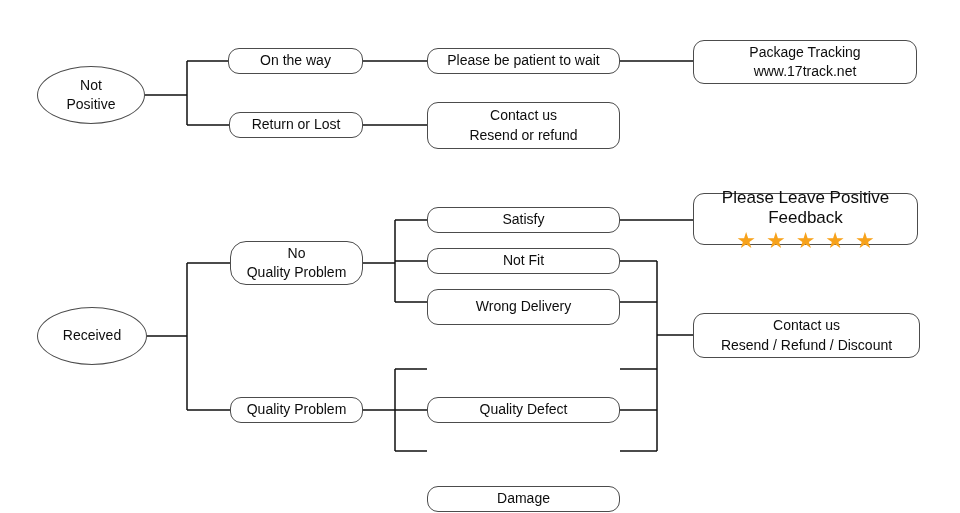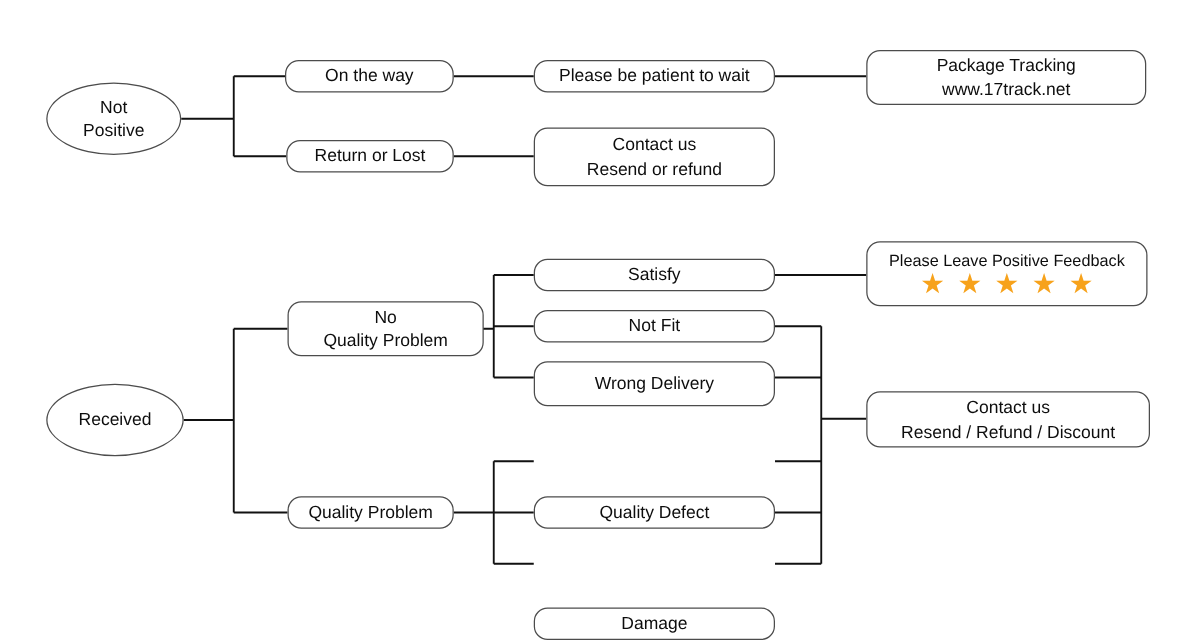--- a/index.html
+++ b/index.html
@@ -36,32 +36,32 @@
 
   #not-received      { left: 37px;  top: 66px;  width: 108px; height: 58px; }
   #received          { left: 37px;  top: 307px; width: 110px; height: 58px; }
 
   #on-the-way        { left: 228px; top: 48px;  width: 135px; height: 26px; }
   #return-or-lost    { left: 229px; top: 112px; width: 134px; height: 26px; }
   #please-patient    { left: 427px; top: 48px;  width: 193px; height: 26px; }
   #package-tracking  { left: 693px; top: 40px;  width: 224px; height: 44px; }
   #contact-resend    { left: 427px; top: 102px; width: 193px; height: 47px; }
 
-  #no-quality-problem{ left: 230px; top: 241px; width: 157px; height: 44px; }
+  #no-quality-problem{ left: 230px; top: 241px; width: 133px; height: 44px; border-radius: 16px; }
   #quality-problem   { left: 230px; top: 397px; width: 133px; height: 26px; }
 
   #satisfy           { left: 427px; top: 207px; width: 193px; height: 26px; }
   #not-fit           { left: 427px; top: 248px; width: 193px; height: 26px; }
   #wrong-delivery    { left: 427px; top: 289px; width: 193px; height: 36px; }
   #color-difference  { left: 427px; top: 356px; width: 193px; height: 26px; }
   #quality-defect    { left: 427px; top: 397px; width: 193px; height: 26px; text-align: right; }
   #damage            { left: 427px; top: 438px; width: 193px; height: 26px; margin-top: 48px; }
 
   #feedback          { left: 693px; top: 193px; width: 225px; height: 52px; padding: 2px 0 0 0; }
-  #feedback .fb-title{ font-size: 13px; line-height: 1.2; }
+  #feedback .fb-title{ font-size: 17px; line-height: 1.2; }
   #feedback .stars   {
     font-family: "DejaVu Sans", sans-serif;
     color: #F7A21B;
     font-size: 22px;
     line-height: 1.05;
     letter-spacing: 10px;
     padding-left: 10px; 
     white-space: nowrap;
   }
   #contact-discount  { left: 693px; top: 313px; width: 227px; height: 45px; }

